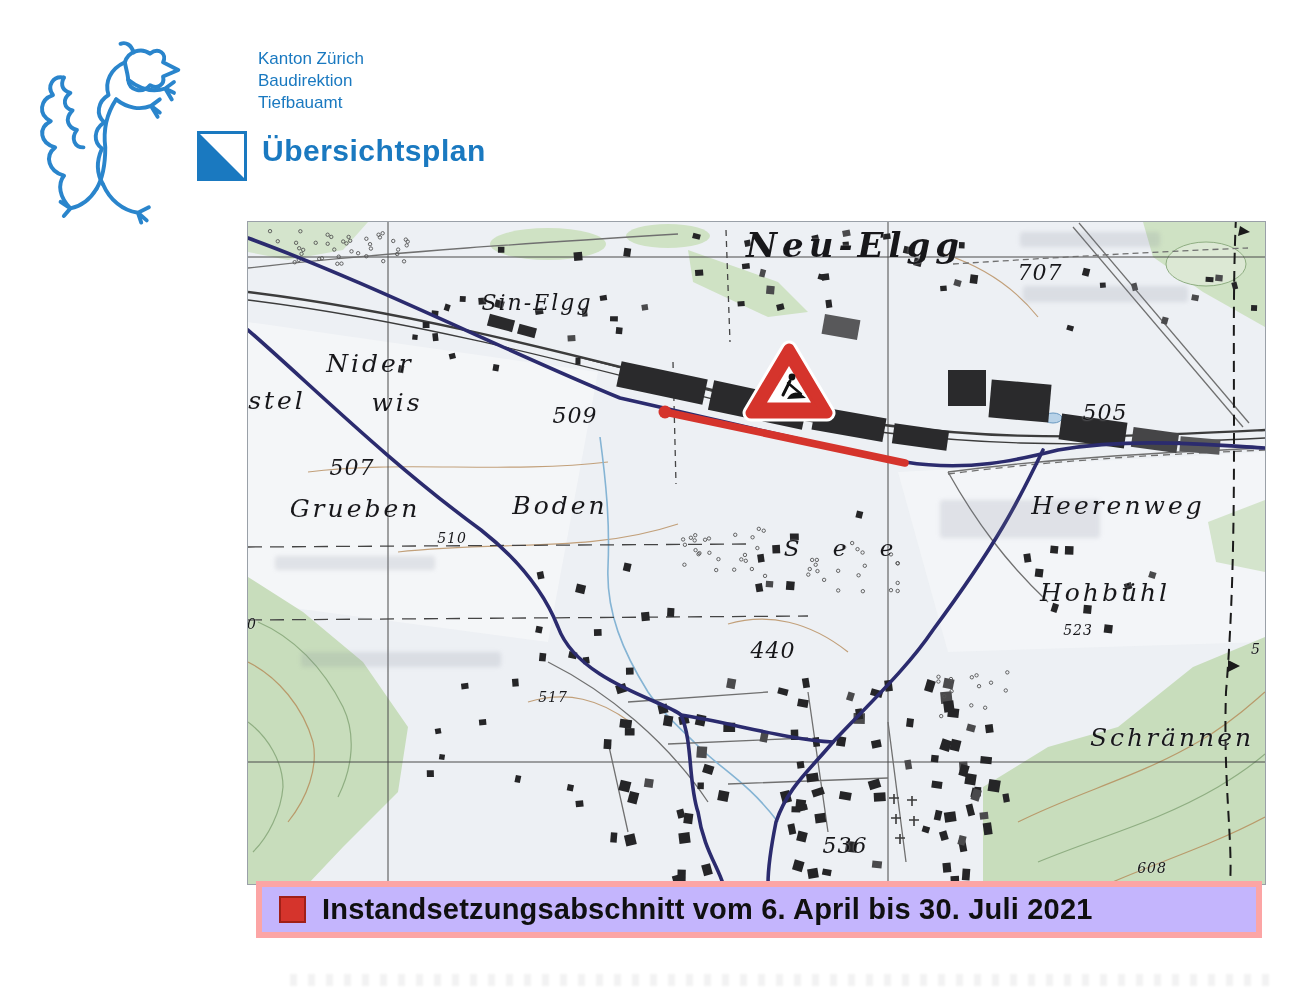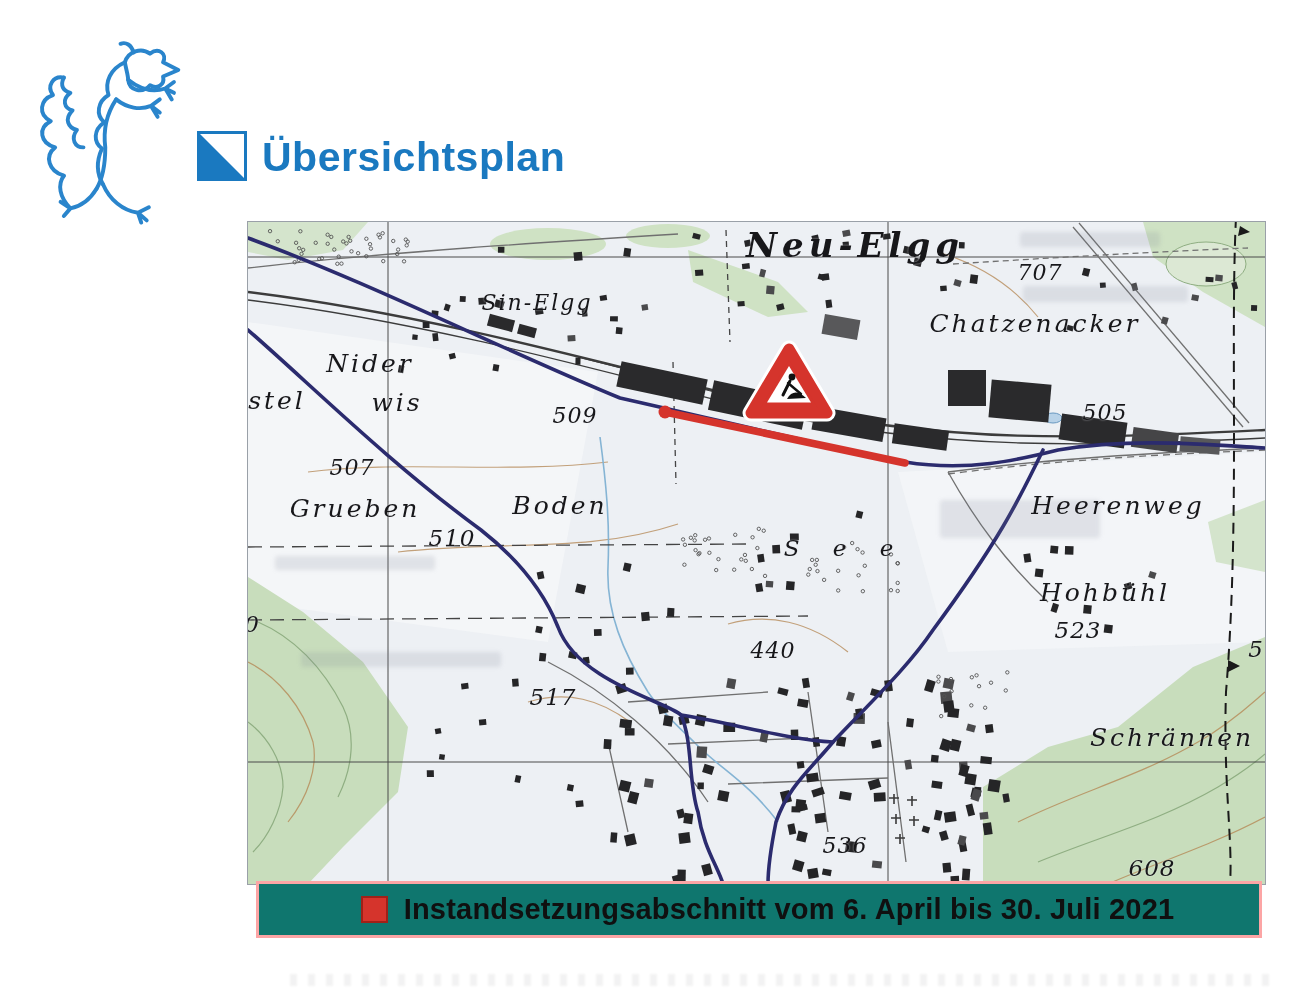--- a/index.html
+++ b/index.html
@@ -6,44 +6,44 @@
   #page{position:relative;width:1316px;height:1000px;background:#fff;overflow:hidden;
         font-family:"Liberation Sans",sans-serif;}
 
   
   #lion{position:absolute;left:16px;top:34px;width:172px;height:218px;}
   #org{position:absolute;left:258px;top:48px;color:#1a79c0;font-size:17px;line-height:22px;}
   #logo-square{position:absolute;left:197px;top:131px;width:50px;height:50px;
                border:3px solid #1a79c0;background:#fff;box-sizing:border-box;}
   #logo-square .tri{position:absolute;inset:0;background:#1a79c0;
                clip-path:polygon(0 0,0 100%,100% 100%);}
-  #doc-title{position:absolute;left:262px;top:134px;color:#1a79c0;font-size:41px;
+  #doc-title{position:absolute;left:262px;top:134px;color:#1a79c0;font-size:30px;
              font-weight:bold;letter-spacing:0.5px;}
 
   
   #map{position:absolute;left:248px;top:222px;width:1017px;height:662px;
        overflow:hidden;background:#edf0f4;outline:1px solid #9aa0a8;}
   #map svg{position:absolute;left:0;top:0;}
   .mlabel{position:absolute;transform:translate(-50%,-50%);
           font-family:"DejaVu Serif",serif;font-style:italic;color:#17171a;
           white-space:nowrap;z-index:4;text-shadow:0 0 2px rgba(238,240,244,.7);}
   .L1{font-size:34px;font-weight:bold;letter-spacing:5px;}
   .L2{font-size:25px;letter-spacing:3px;}
   .L3{font-size:22px;letter-spacing:2px;margin-left:32px;}
-  .Ln{font-size:23px;letter-spacing:1px;}
+  .Ln{font-size:14px;letter-spacing:1px;}
   .Ln2{font-size:22px;letter-spacing:1px;}
   .Lsee{font-size:23px;letter-spacing:13px;}
 
   .bleed{position:absolute;background:rgba(120,125,140,.16);filter:blur(2px);
          border-radius:3px;z-index:3;}
 
   
   #legend{position:absolute;left:256px;top:881px;width:1006px;height:57px;
-          background:#0f766e;border:3px solid #fca5a5;box-sizing:border-box;
-          display:flex;align-items:center;z-index:6;justify-content:center;}
+          background:#c4b5fd;border:6px solid #fca5a5;box-sizing:border-box;
+          display:flex;align-items:center;z-index:6;}
   #legend .sq{width:27px;height:27px;background:#d5342c;border:2px solid #a02018;
               margin-left:17px;box-sizing:border-box;}
   #legend .txt{margin-left:16px;font-size:29px;font-weight:bold;color:#101010;
                letter-spacing:0.2px;}
 
   #scan-smudge{position:absolute;left:290px;top:974px;width:980px;height:12px;opacity:.45;
     background:repeating-linear-gradient(90deg,rgba(60,60,65,.14) 0 7px,transparent 7px 18px);
     filter:blur(1px);}
 </style>
 </head>
@@ -60,20 +60,25 @@
       <path d="M96,26 C83,32 77,44 81,56 C71,62 69,74 77,81 C67,88 67,99 75,105 C70,116 70,128 76,138"></path>
       <path d="M88,60 C80,72 76,88 78,104 C78,118 76,132 70,142"></path>
       <path d="M76,138 C82,152 94,162 108,164 M108,164 L118,159 M108,164 L116,171 M108,164 L111,173"></path>
       <path d="M70,142 C64,152 56,158 46,160 M46,160 L37,154 M46,160 L40,167"></path>
       <path d="M46,160 C36,150 34,138 40,130"></path>
       <path d="M40,130 C26,126 22,112 32,104 C18,100 16,86 28,80 C16,74 18,60 30,56 C24,48 30,38 40,40"></path>
       <path d="M40,40 C36,48 40,52 46,54 C38,60 40,68 48,70 C40,78 44,86 52,88 C46,96 50,104 58,104"></path>
     </g>
   </svg>
 
+  <div id="org">
+    <div>Kanton Zürich</div>
+    <div>Baudirektion</div>
+    <div>Tiefbauamt</div>
+  </div>
 
   <div id="logo-square">
     <div class="tri"></div>
   </div>
   <div id="doc-title">Übersichtsplan</div>
 
   <div id="map">
     <svg width="1017" height="662" viewBox="0 0 1017 662">
 
       <rect x="0" y="0" width="1017" height="662" fill="#edf0f4"></rect>
@@ -477,21 +482,20 @@
     </svg>
 
     <div class="bleed" style="left:772px;top:10px;width:140px;height:15px;"></div>
     <div class="bleed" style="left:775px;top:64px;width:165px;height:16px;"></div>
     <div class="bleed" style="left:692px;top:278px;width:160px;height:38px;"></div>
     <div class="bleed" style="left:27px;top:334px;width:160px;height:14px;"></div>
     <div class="bleed" style="left:53px;top:430px;width:200px;height:15px;"></div>
 
     <span class="mlabel L1" style="left:607px;top:23px;">Neu-Elgg</span>
     <span class="mlabel Ln2" style="left:792px;top:50px;">707</span>
-    <span class="mlabel L2" style="left:787px;top:101px;">Chatzenacker</span>
     <span class="mlabel L3" style="left:257px;top:80px;">Sin-Elgg</span>
     <span class="mlabel L2" style="left:122px;top:141px;">Nider</span>
     <span class="mlabel L2" style="left:29px;top:178px;">stel</span>
     <span class="mlabel L2" style="left:149px;top:180px;">wis</span>
     <span class="mlabel Ln2" style="left:327px;top:185px;margin-top:8px;">509</span>
     <span class="mlabel Ln2" style="left:857px;top:190px;">505</span>
     <span class="mlabel Ln2" style="left:104px;top:245px;">507</span>
     <span class="mlabel L2" style="left:107px;top:286px;">Grueben</span>
     <span class="mlabel L2" style="left:312px;top:283px;">Boden</span>
     <span class="mlabel Ln" style="left:204px;top:316px;">510</span>

